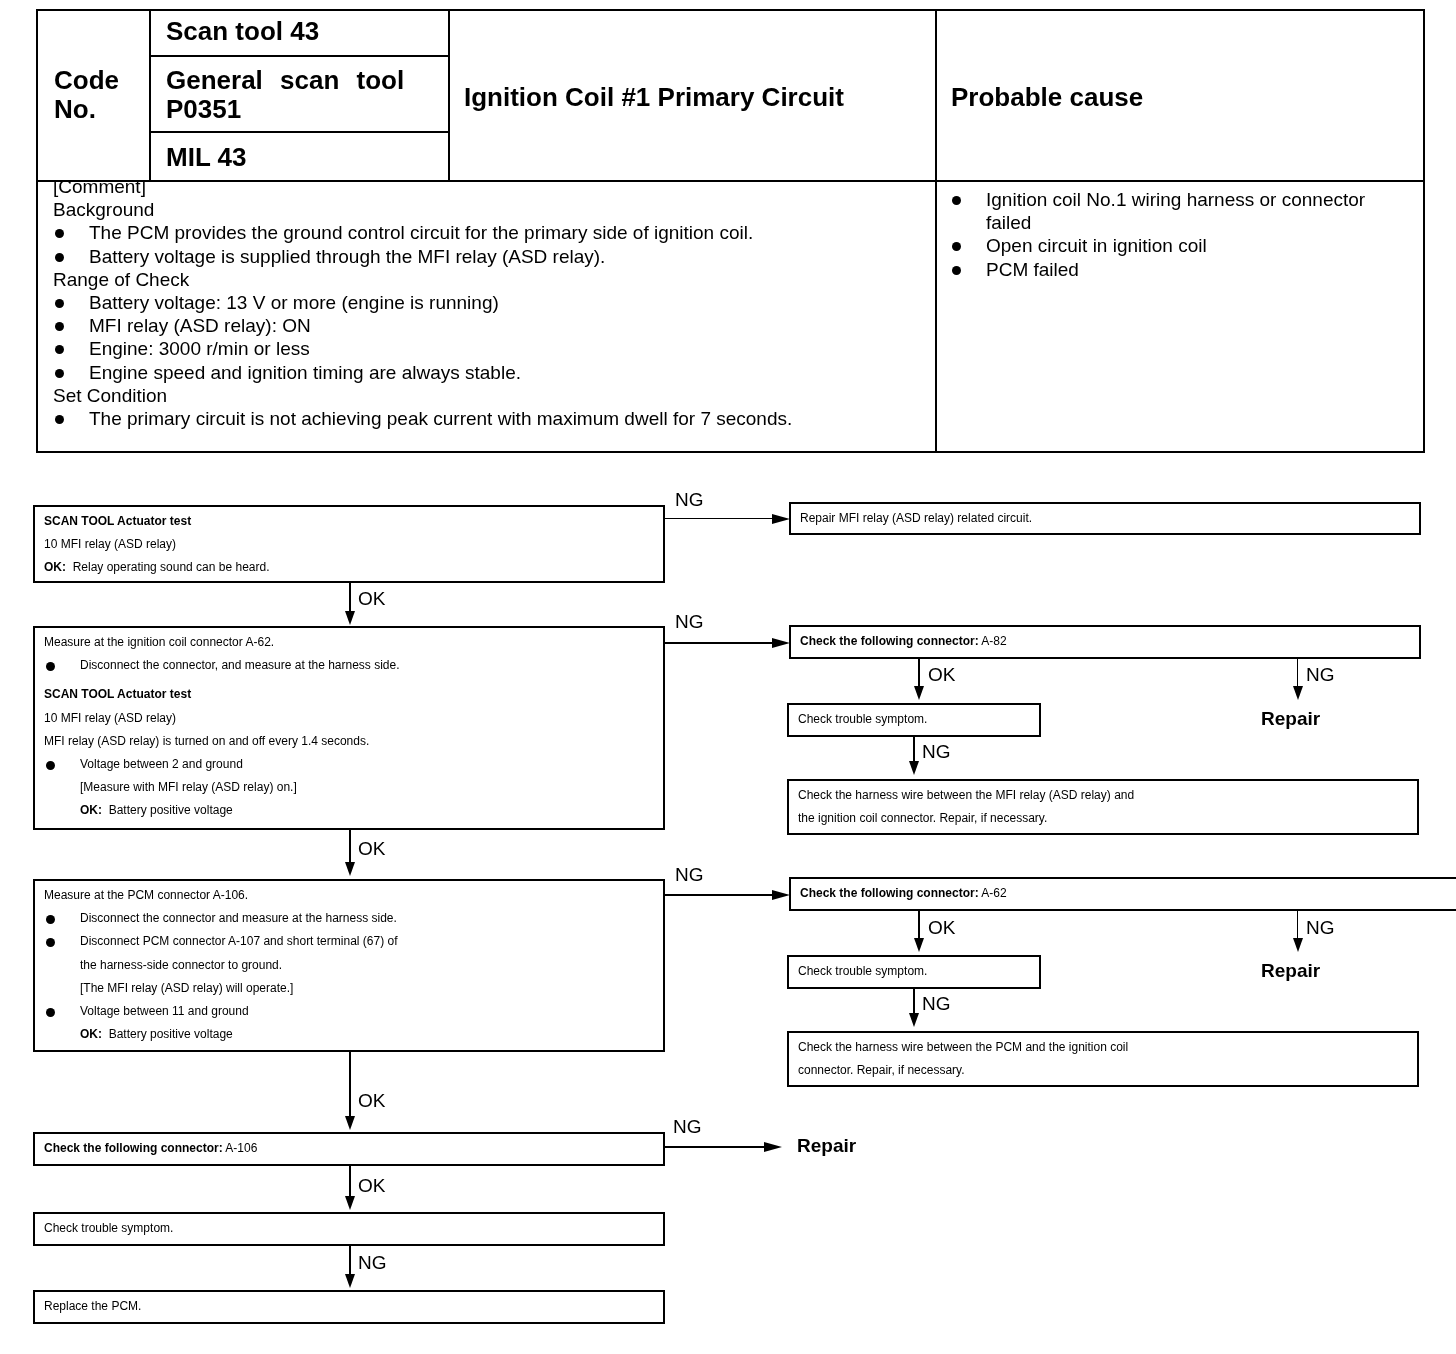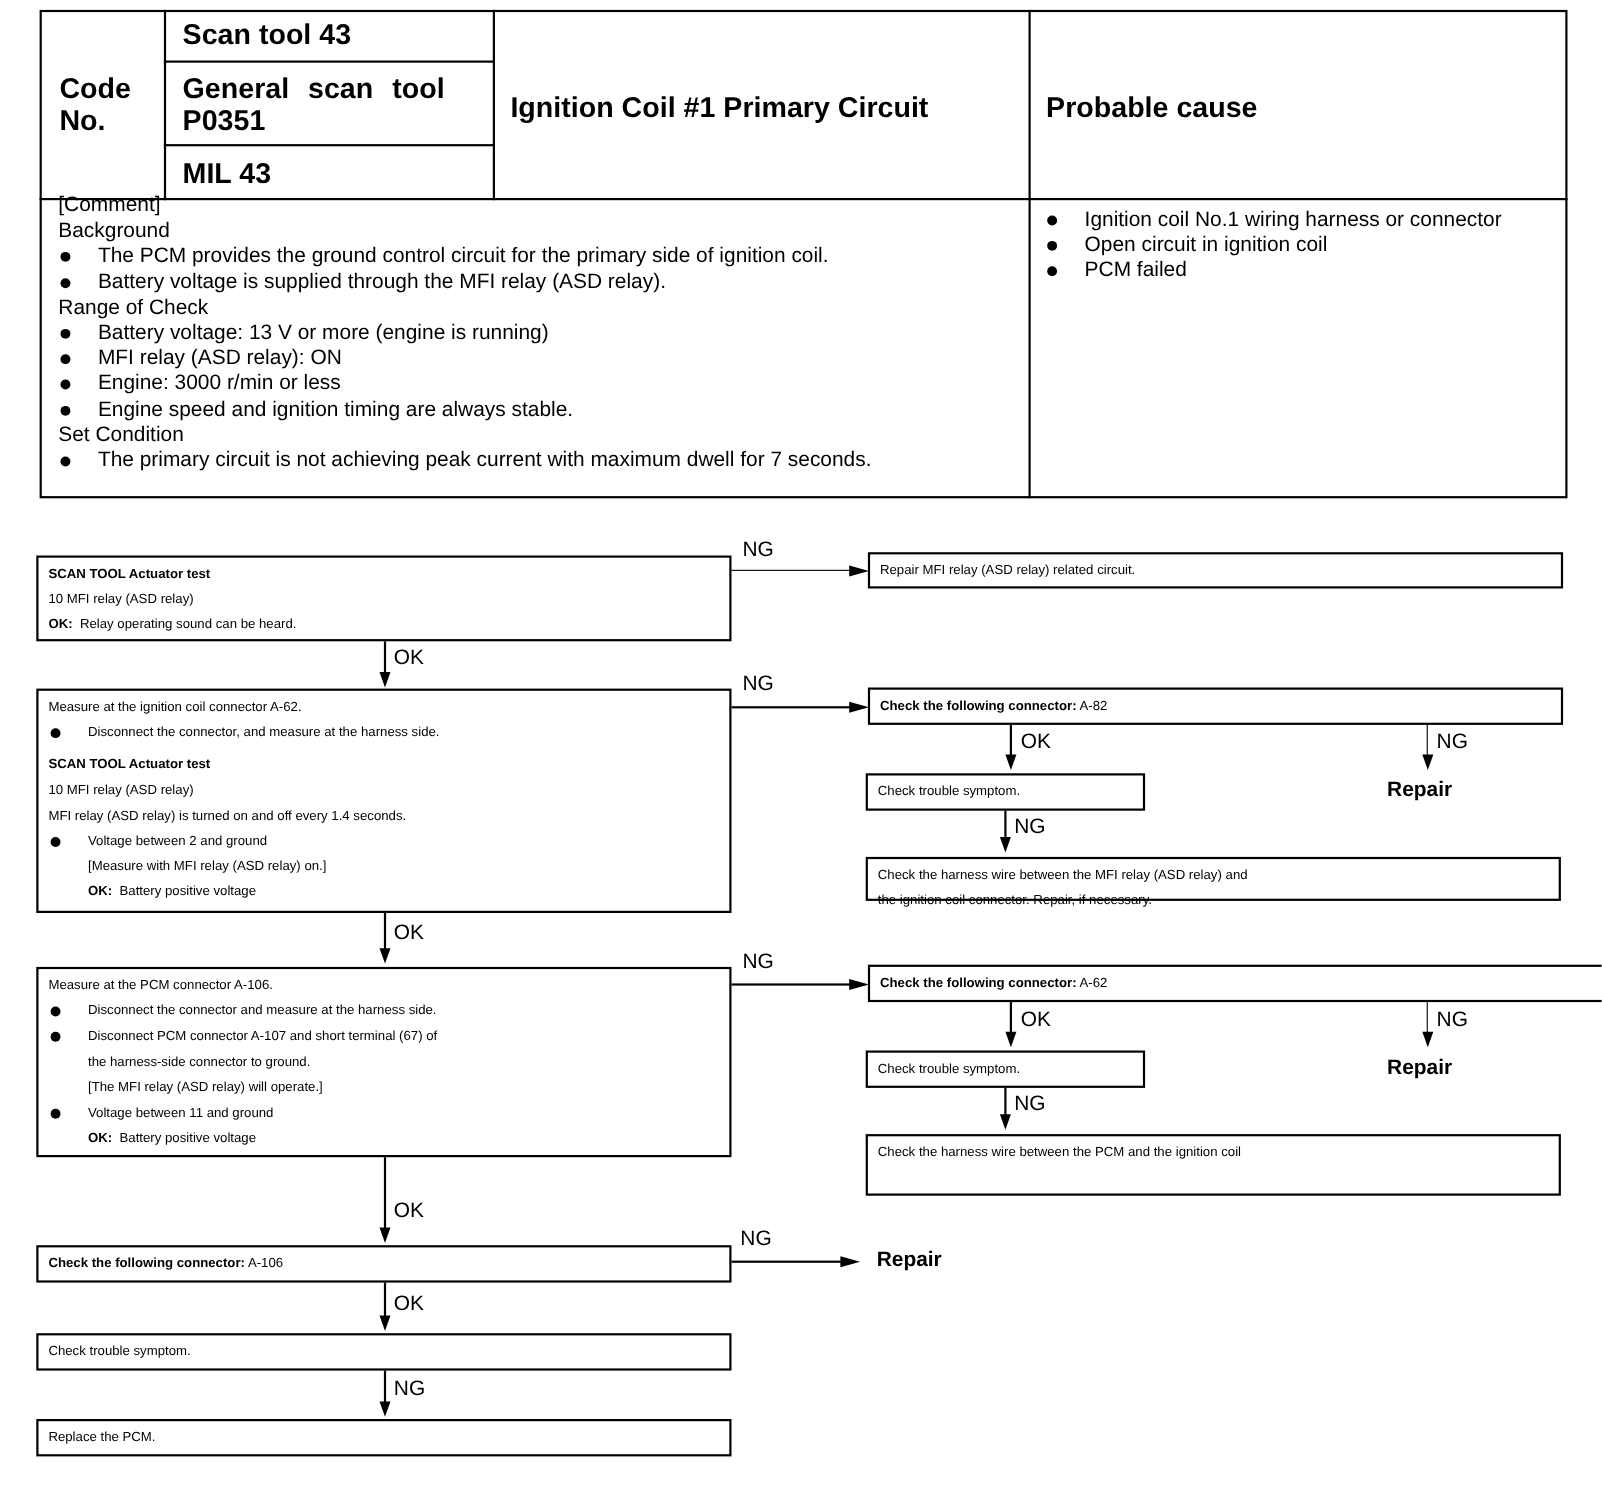--- a/index.html
+++ b/index.html
@@ -66,20 +66,21 @@
   <div class="bl"><span class="dot"></span><span>Battery voltage: 13 V or more (engine is running)</span></div>
   <div class="bl"><span class="dot"></span><span>MFI relay (ASD relay): ON</span></div>
   <div class="bl"><span class="dot"></span><span>Engine: 3000 r/min or less</span></div>
   <div class="bl"><span class="dot"></span><span>Engine speed and ignition timing are always stable.</span></div>
   <div class="row">Set Condition</div>
   <div class="bl"><span class="dot"></span><span>The primary circuit is not achieving peak current with maximum dwell for 7 seconds.</span></div>
 </div>
 
 <div class="body-text" style="left:950px; top:188px;">
   <div class="bl"><span class="dot"></span><span>Ignition coil No.1 wiring harness or connector</span></div>
+  <div class="ind">failed</div>
   <div class="bl"><span class="dot"></span><span>Open circuit in ignition coil</span></div>
   <div class="bl"><span class="dot"></span><span>PCM failed</span></div>
 </div>
 
 <div class="box" style="left:33px; top:505px; width:632px; height:78px;">
   <div class="row b">SCAN TOOL Actuator test</div>
   <div class="row">10 MFI relay (ASD relay)</div>
   <div class="row"><span class="b">OK:</span>&nbsp;&nbsp;<span>Relay operating sound can be heard.</span></div>
 </div>
 
@@ -117,21 +118,21 @@
 <div class="vseg" style="left:1297px; top:659px; height:30px; width:1px;"></div>
 <div class="arrow-d" style="left:1293px; top:686px;"></div>
 <div class="lbl" style="left:1306px; top:665px;">NG</div>
 <div class="box" style="left:787px; top:703px; width:254px; height:34px;">
   <div class="row">Check trouble symptom.</div>
 </div>
 <div class="lbl b" style="left:1261px; top:709px;">Repair</div>
 <div class="vseg" style="left:913px; top:737px; height:26px;"></div>
 <div class="arrow-d" style="left:909px; top:761px;"></div>
 <div class="lbl" style="left:922px; top:742px;">NG</div>
-<div class="box" style="left:787px; top:779px; width:632px; height:40px;">
+<div class="box" style="left:787px; top:779px; width:632px; height:56px;">
   <div class="row">Check the harness wire between the MFI relay (ASD relay) and</div>
   <div class="row">the ignition coil connector. Repair, if necessary.</div>
 </div>
 
 <div class="vseg" style="left:349px; top:830px; height:35px;"></div>
 <div class="arrow-d" style="left:345px; top:862px;"></div>
 <div class="lbl" style="left:358px; top:839px;">OK</div>
 
 <div class="box" style="left:33px; top:879px; width:632px; height:173px;">
   <div class="row">Measure at the PCM connector A-106.</div>
@@ -157,20 +158,21 @@
 <div class="lbl" style="left:1306px; top:918px;">NG</div>
 <div class="box" style="left:787px; top:955px; width:254px; height:34px;">
   <div class="row">Check trouble symptom.</div>
 </div>
 <div class="lbl b" style="left:1261px; top:961px;">Repair</div>
 <div class="vseg" style="left:913px; top:989px; height:26px;"></div>
 <div class="arrow-d" style="left:909px; top:1013px;"></div>
 <div class="lbl" style="left:922px; top:994px;">NG</div>
 <div class="box" style="left:787px; top:1031px; width:632px; height:56px;">
   <div class="row">Check the harness wire between the PCM and the ignition coil</div>
+  <div class="row">connector. Repair, if necessary.</div>
 </div>
 
 <div class="vseg" style="left:349px; top:1052px; height:67px;"></div>
 <div class="arrow-d" style="left:345px; top:1116px;"></div>
 <div class="lbl" style="left:358px; top:1091px;">OK</div>
 
 <div class="box" style="left:33px; top:1132px; width:632px; height:34px;">
   <div class="row"><span class="b">Check the following connector:</span> <span>A-106</span></div>
 </div>
 <div class="lbl" style="left:673px; top:1117px;">NG</div>

